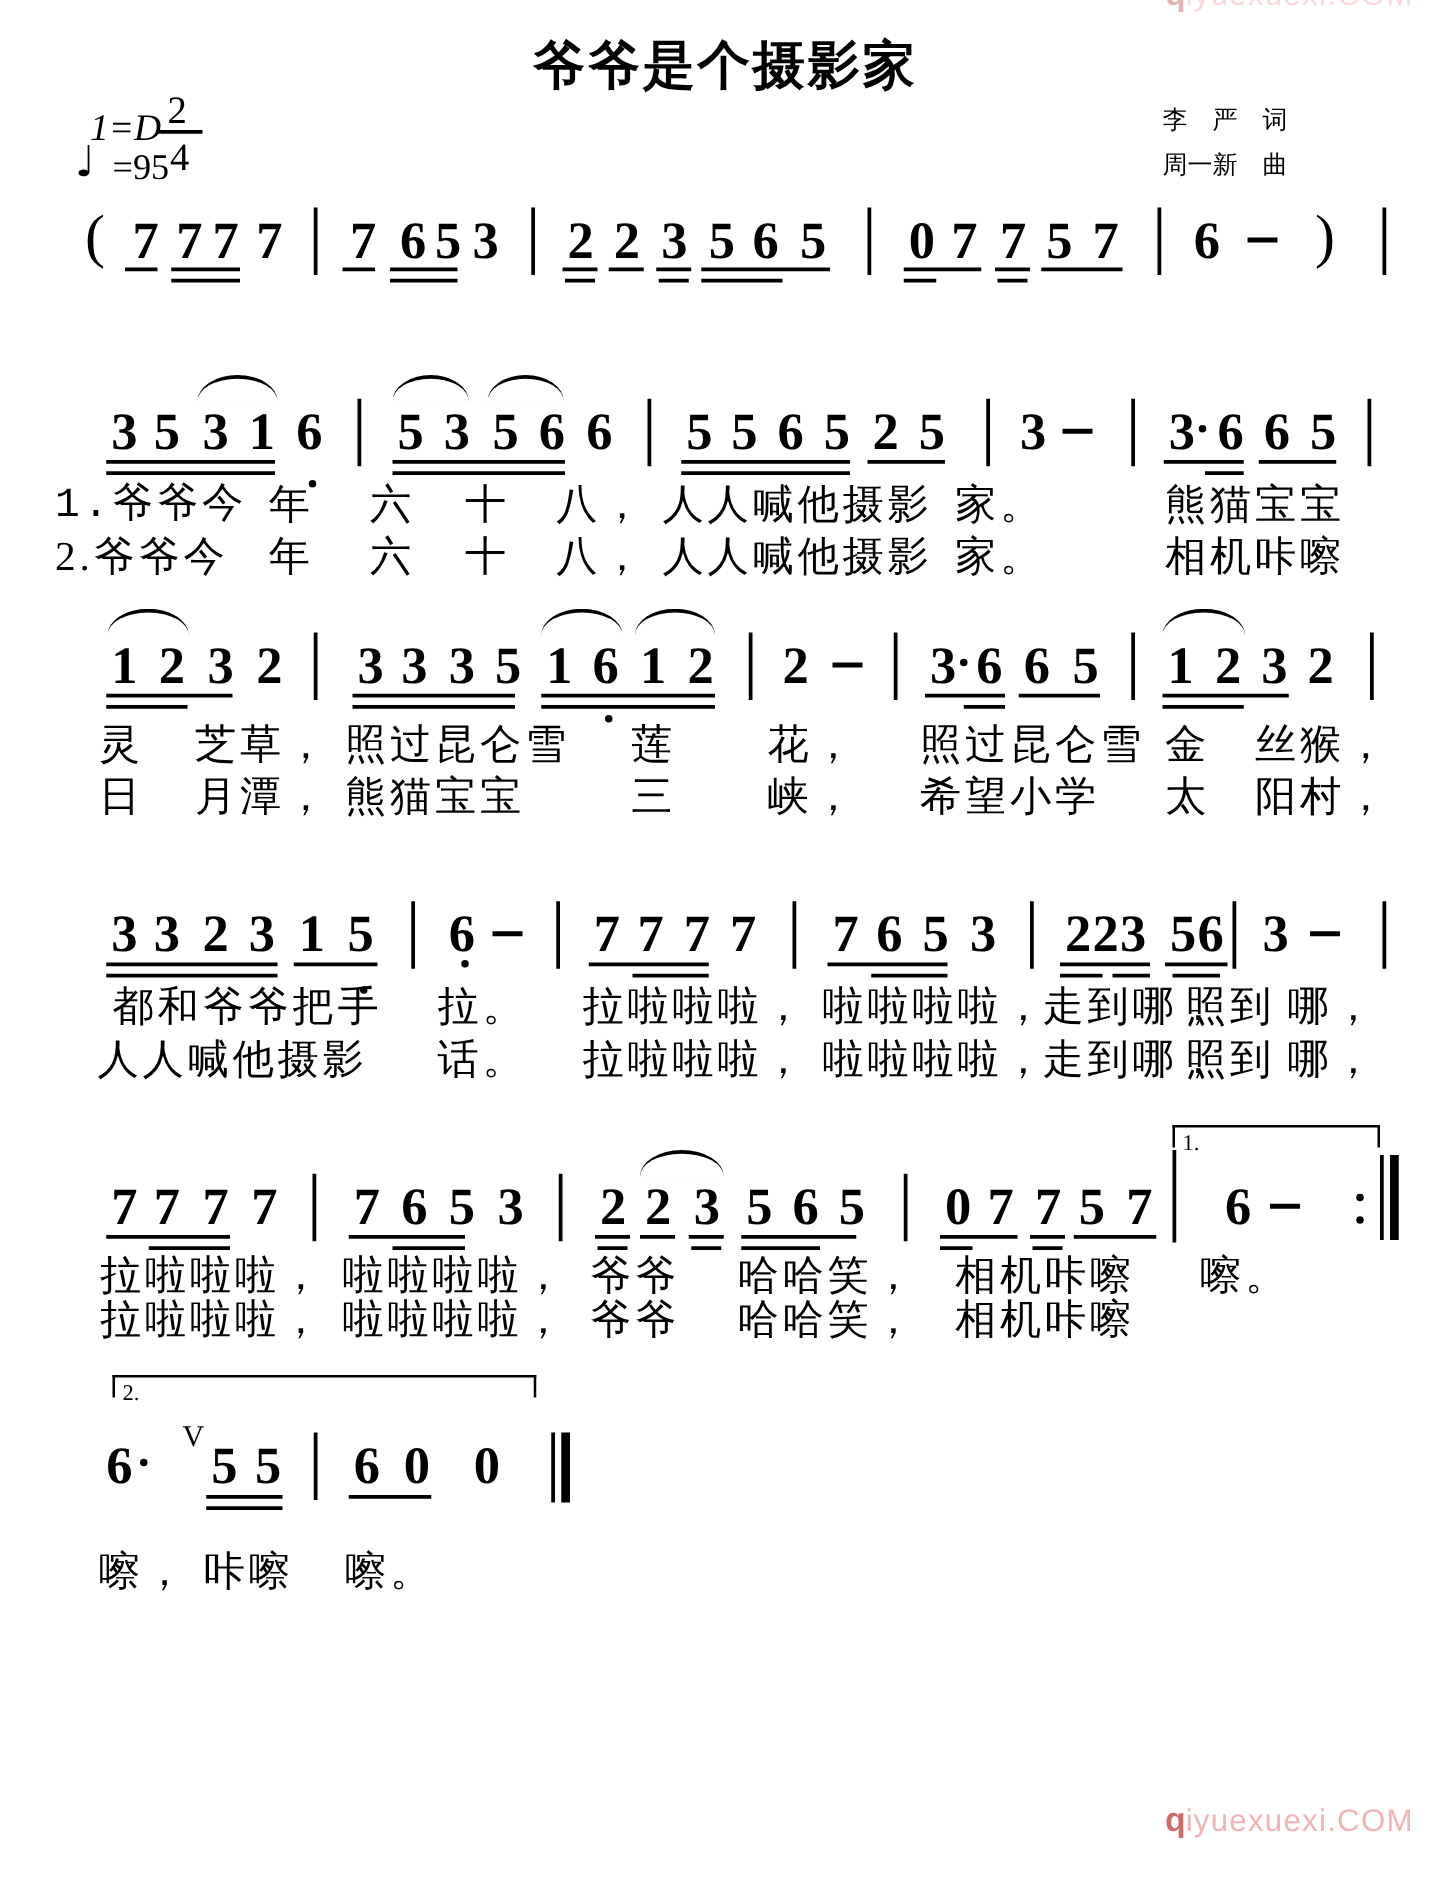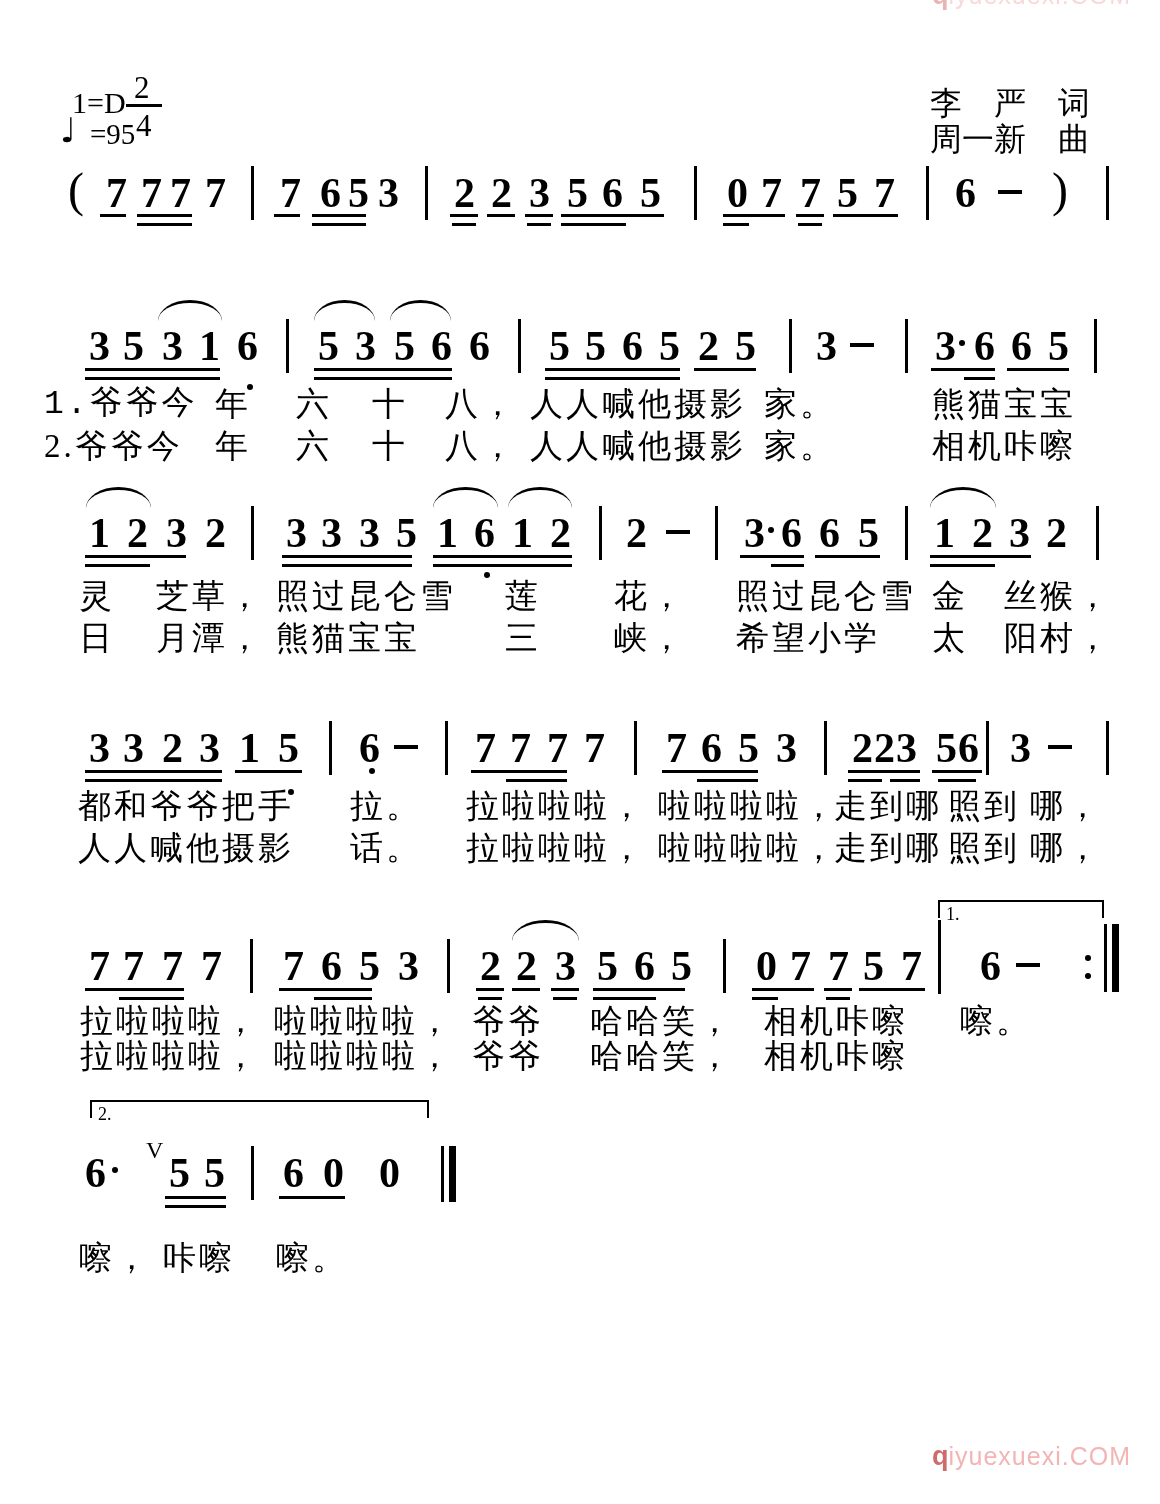--- a/index.html
+++ b/index.html
@@ -1,20 +1,20 @@
 <!DOCTYPE html>
 <html><head>
 <meta charset="utf-8">
 <style>
   html,body{margin:0;padding:0;background:#fff;}
   #page{position:relative;width:1160px;height:1504px;background:#ffffff;overflow:hidden;
         font-family:"Liberation Serif", serif;color:#000;}
   #title{position:absolute;left:0;right:0;top:24px;text-align:center;
          font-size:42px;font-weight:bold;letter-spacing:2px;}
-  .credit{position:absolute;font-size:32px;white-space:pre;}
+  .credit{position:absolute;font-size:20px;white-space:pre;}
   .keysig{position:absolute;font-size:30px;}
   .meter-num{position:absolute;font-size:31px;}
   .meter-line{position:absolute;height:3px;background:#000;}
   .tempo-note{position:absolute;font-size:34px;font-family:"DejaVu Sans",sans-serif;}
   .tempo-val{position:absolute;font-size:29px;}
   .tok-n{position:absolute;font:bold 42px "Liberation Serif",serif;line-height:1;letter-spacing:0;}
   .tok-p{position:absolute;font:48px "Liberation Serif",serif;line-height:1;}
   .tok-br{position:absolute;font:24px "Liberation Serif",serif;line-height:1;}
   .bar{position:absolute;width:3px;height:54px;background:#000;}
   .bar-thick{width:7px;}
@@ -27,22 +27,23 @@
   .volta-label{position:absolute;font-size:18px;}
   .lyr{position:absolute;font-size:33px;letter-spacing:3px;line-height:1;white-space:pre;}
   .wm{position:absolute;white-space:nowrap;font-family:"Liberation Sans",sans-serif;}
   .wm .head{font-weight:bold;font-size:27px;}
   .wm .tail{font-size:25px;letter-spacing:1px;}
 </style>
 </head>
 <body>
 
 <div id="page">
-
-  <span class="keysig" style="left:72px;top:86px;">1=D</span>
+  <div id="title">爷爷是个摄影家</div>
+
+  <span class="keysig" style="left:72px;top:86px;font-style:italic;">1=D</span>
   <span class="meter-num" style="left:134px;top:70px;">2</span>
   <div class="meter-line" style="left:126px;top:104px;width:36px;"></div>
   <span class="meter-num" style="left:136px;top:108px;">4</span>
   <span class="tempo-note" style="left:60px;top:110px;">♩</span>
   <span class="tempo-val" style="left:90px;top:118px;">=95</span>
 
   <span class="credit" style="left:930px;top:82px;">李　严　词</span>
   <span class="credit" style="left:930px;top:118px;">周一新　曲</span>
 
   <div id="score">
@@ -246,21 +247,21 @@
       <div class="beam" style="left: 506px; top: 779px; width: 61px;"></div>
       <div class="beam" style="left: 662px; top: 770px; width: 96px;"></div>
       <div class="beam" style="left: 697px; top: 779px; width: 61px;"></div>
       <div class="beam" style="left: 848px; top: 770px; width: 72px;"></div>
       <div class="beam" style="left: 848px; top: 779px; width: 34px;"></div>
       <div class="beam" style="left: 890px; top: 779px; width: 30px;"></div>
       <div class="beam" style="left: 932px; top: 770px; width: 50px;"></div>
       <div class="beam" style="left: 938px; top: 779px; width: 38px;"></div>
       <div class="odot" style="left: 288px; top: 789px;"></div>
       <div class="odot" style="left: 369px; top: 768px;"></div>
-      <div class="lyr" style="left: 78px; top: 790px;">都和爷爷把手</div>
+      <div class="lyr" style="left: 90px; top: 790px;">都和爷爷把手</div>
       <div class="lyr" style="left: 350px; top: 790px;">拉。</div>
       <div class="lyr" style="left: 466px; top: 790px;">拉啦啦啦，</div>
       <div class="lyr" style="left: 658px; top: 790px;">啦啦啦啦，</div>
       <div class="lyr" style="left: 834px; top: 790px;">走到哪，</div>
       <div class="lyr" style="left: 948px; top: 790px;">照到</div>
       <div class="lyr" style="left: 1030px; top: 790px;">哪，</div>
       <div class="lyr" style="left: 78px; top: 832px;">人人喊他摄影</div>
       <div class="lyr" style="left: 350px; top: 832px;">话。</div>
       <div class="lyr" style="left: 466px; top: 832px;">拉啦啦啦，</div>
       <div class="lyr" style="left: 658px; top: 832px;">啦啦啦啦，</div>

